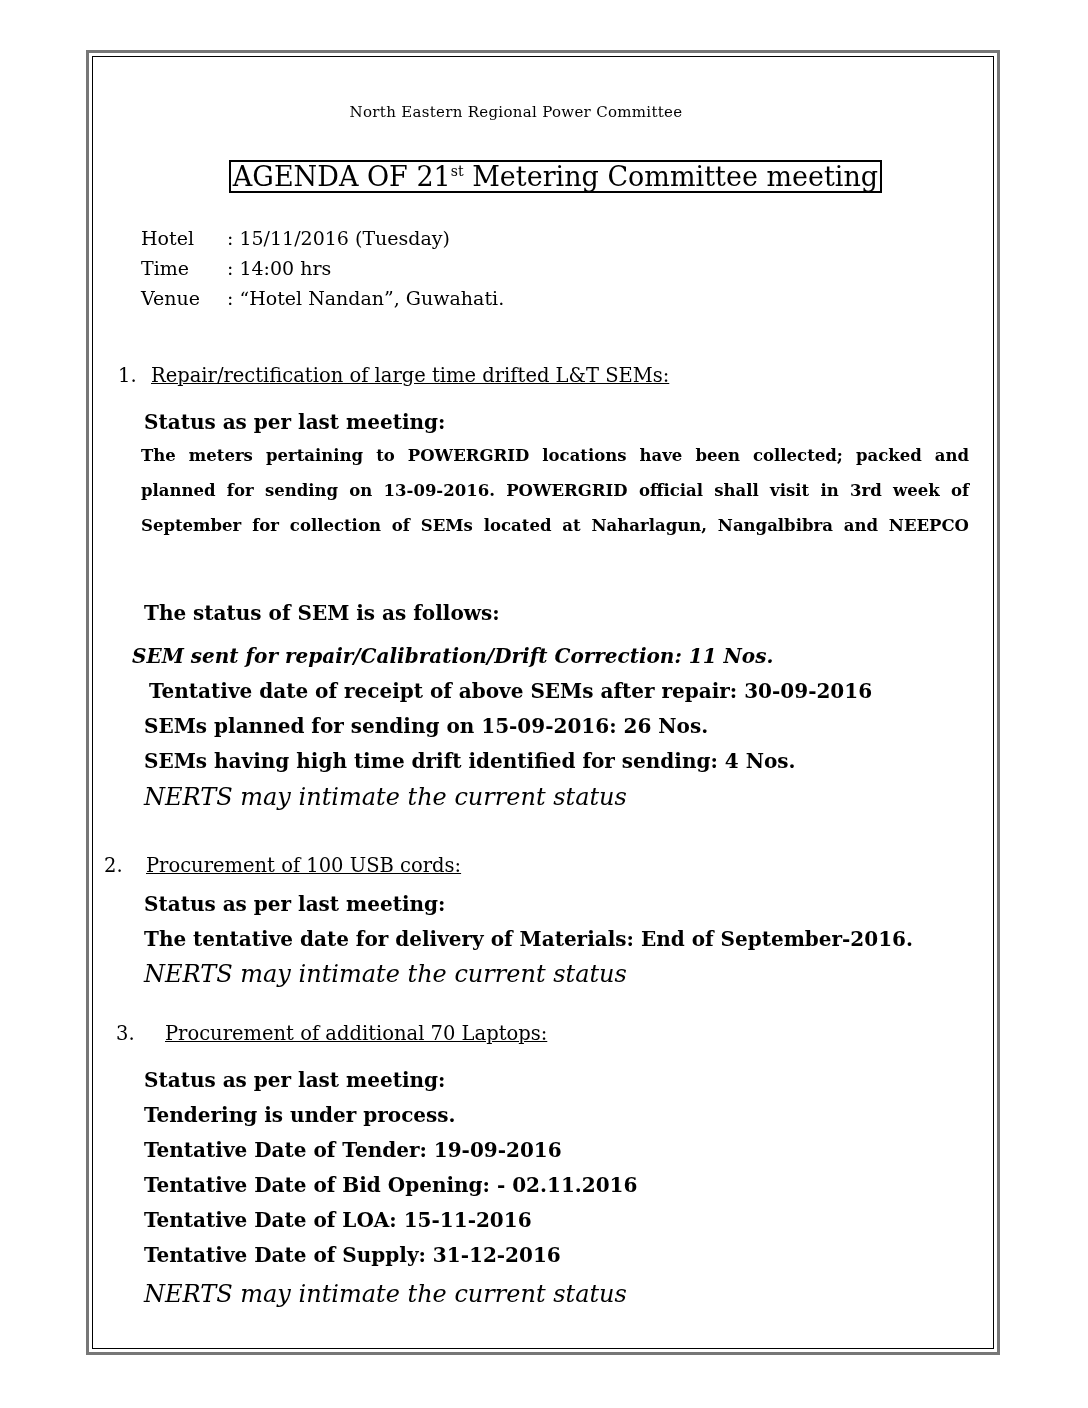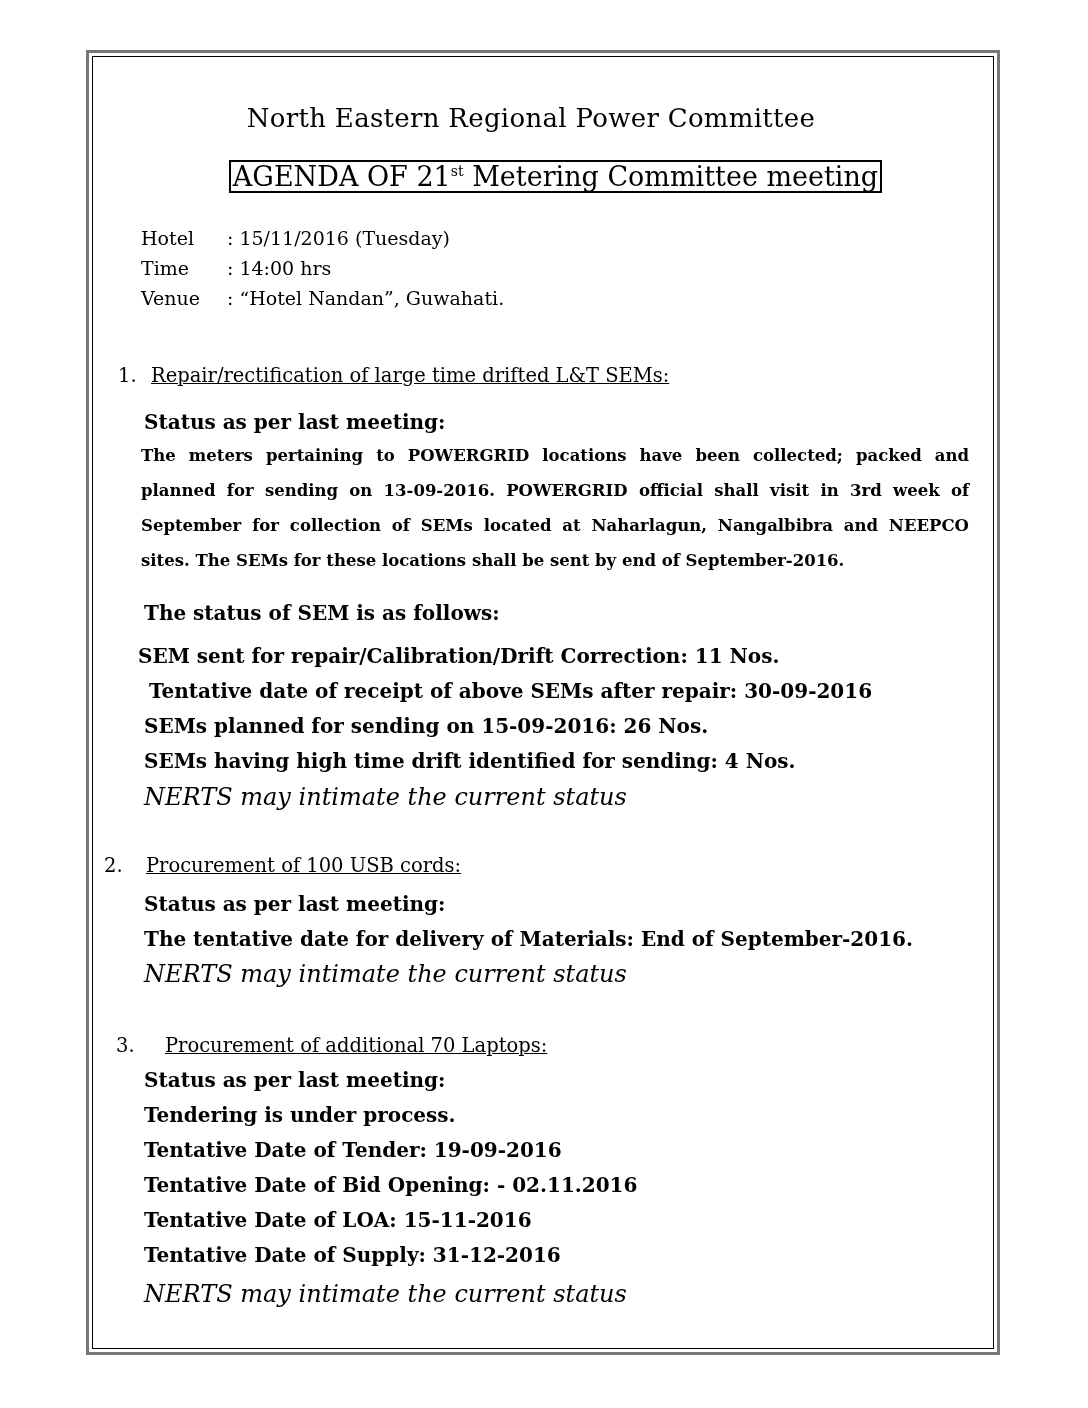--- a/index.html
+++ b/index.html
@@ -3,21 +3,21 @@
 <meta charset="utf-8">
 <style>
   html, body { margin:0; padding:0; background:#ffffff; }
   body { width:1088px; height:1408px; position:relative; overflow:hidden;
          font-family:"DejaVu Serif", "Liberation Serif", serif; color:#000; }
   .frame { position:absolute; left:86px; top:50px; width:914px; height:1305px;
            border:3px solid #777; box-sizing:border-box; }
   .frame-inner { position:absolute; left:3px; top:3px; right:3px; bottom:3px;
            border:1px solid #000; }
   .abs { position:absolute; white-space:nowrap; }
-  .org { left:17px; width:1028px; text-align:center; top:103px; font-size:26px; letter-spacing:0.3px; }
+  .org { left:2px; width:1028px; text-align:center; top:103px; font-size:15px; letter-spacing:0.3px; }
   .title-wrap { position:absolute; left:229px; top:160px; width:653px; height:33px;
            border:2px solid #000; box-sizing:border-box; text-align:center;
            font-size:27px; line-height:30px; white-space:nowrap; }
   .title-wrap sup { font-size:14px; vertical-align:top; line-height:14px; position:relative; top:2px; }
   .meta { font-size:19px; }
   .meta .lbl { display:inline-block; width:86px; }
   .heading { font-size:19.5px; }
   .heading .num { display:inline-block; }
   .heading .txt { text-decoration:underline; }
   .b { font-weight:bold; font-size:20px; }
@@ -48,37 +48,36 @@
 </div>
 
 <div class="abs heading" style="left:118px; top:364px;">
   <span class="num" style="width:33px;">1.</span><span class="txt">Repair/rectification of large time drifted L&amp;T SEMs:</span>
 </div>
 <div class="abs b" style="left:144px; top:410px;">Status as per last meeting:</div>
 <div class="para" style="top:438px;">
   <span class="line">The meters pertaining to POWERGRID locations have been collected; packed and</span>
   <span class="line">planned for sending on 13-09-2016.  POWERGRID official shall visit in 3rd week of</span>
   <span class="line">September for collection of SEMs located at Naharlagun, Nangalbibra and NEEPCO</span>
-  <span class="line" style="text-align-last:left;">sites. The SEMs for these locations shall be sent by end of September-2016.</span>
 </div>
 <div class="abs b" style="left:144px; top:601px;">The status of SEM is as follows:</div>
-<div class="abs b" style="left:138px; top:644px;">SEM sent for repair/Calibration/Drift Correction: 11 Nos.</div>
+<div class="abs b" style="left:132px; top:644px;font-style:italic;">SEM sent for repair/Calibration/Drift Correction: 11 Nos.</div>
 <div class="abs b" style="left:149px; top:679px;">Tentative date of receipt of above SEMs after repair: 30-09-2016</div>
 <div class="abs b" style="left:144px; top:714px;">SEMs planned for sending on 15-09-2016: 26 Nos.</div>
 <div class="abs b" style="left:144px; top:749px;">SEMs having high time drift identified for sending: 4 Nos.</div>
 <div class="abs it" style="left:144px; top:783px;">NERTS may intimate the current status</div>
 
 <div class="abs heading" style="left:104px; top:854px;">
   <span class="num" style="width:42px;">2.</span><span class="txt">Procurement of 100 USB cords:</span>
 </div>
 <div class="abs b" style="left:144px; top:892px;">Status as per last meeting:</div>
 <div class="abs b" style="left:144px; top:927px;">The tentative date for delivery of Materials: End of September-2016.</div>
 <div class="abs it" style="left:144px; top:960px;">NERTS may intimate the current status</div>
 
-<div class="abs heading" style="left:116px; top:1022px;margin-top:12px;">
+<div class="abs heading" style="left:116px; top:1022px;">
   <span class="num" style="width:49px;">3.</span><span class="txt">Procurement of additional 70 Laptops:</span>
 </div>
 <div class="abs b" style="left:144px; top:1068px;">Status as per last meeting:</div>
 <div class="abs b" style="left:144px; top:1103px;">Tendering is under process.</div>
 <div class="abs b" style="left:144px; top:1138px;">Tentative Date of Tender: 19-09-2016</div>
 <div class="abs b" style="left:144px; top:1173px;">Tentative Date of Bid Opening: - 02.11.2016</div>
 <div class="abs b" style="left:144px; top:1208px;">Tentative Date of LOA: 15-11-2016</div>
 <div class="abs b" style="left:144px; top:1243px;">Tentative Date of Supply: 31-12-2016</div>
 <div class="abs it" style="left:144px; top:1280px;">NERTS may intimate the current status</div>
 

